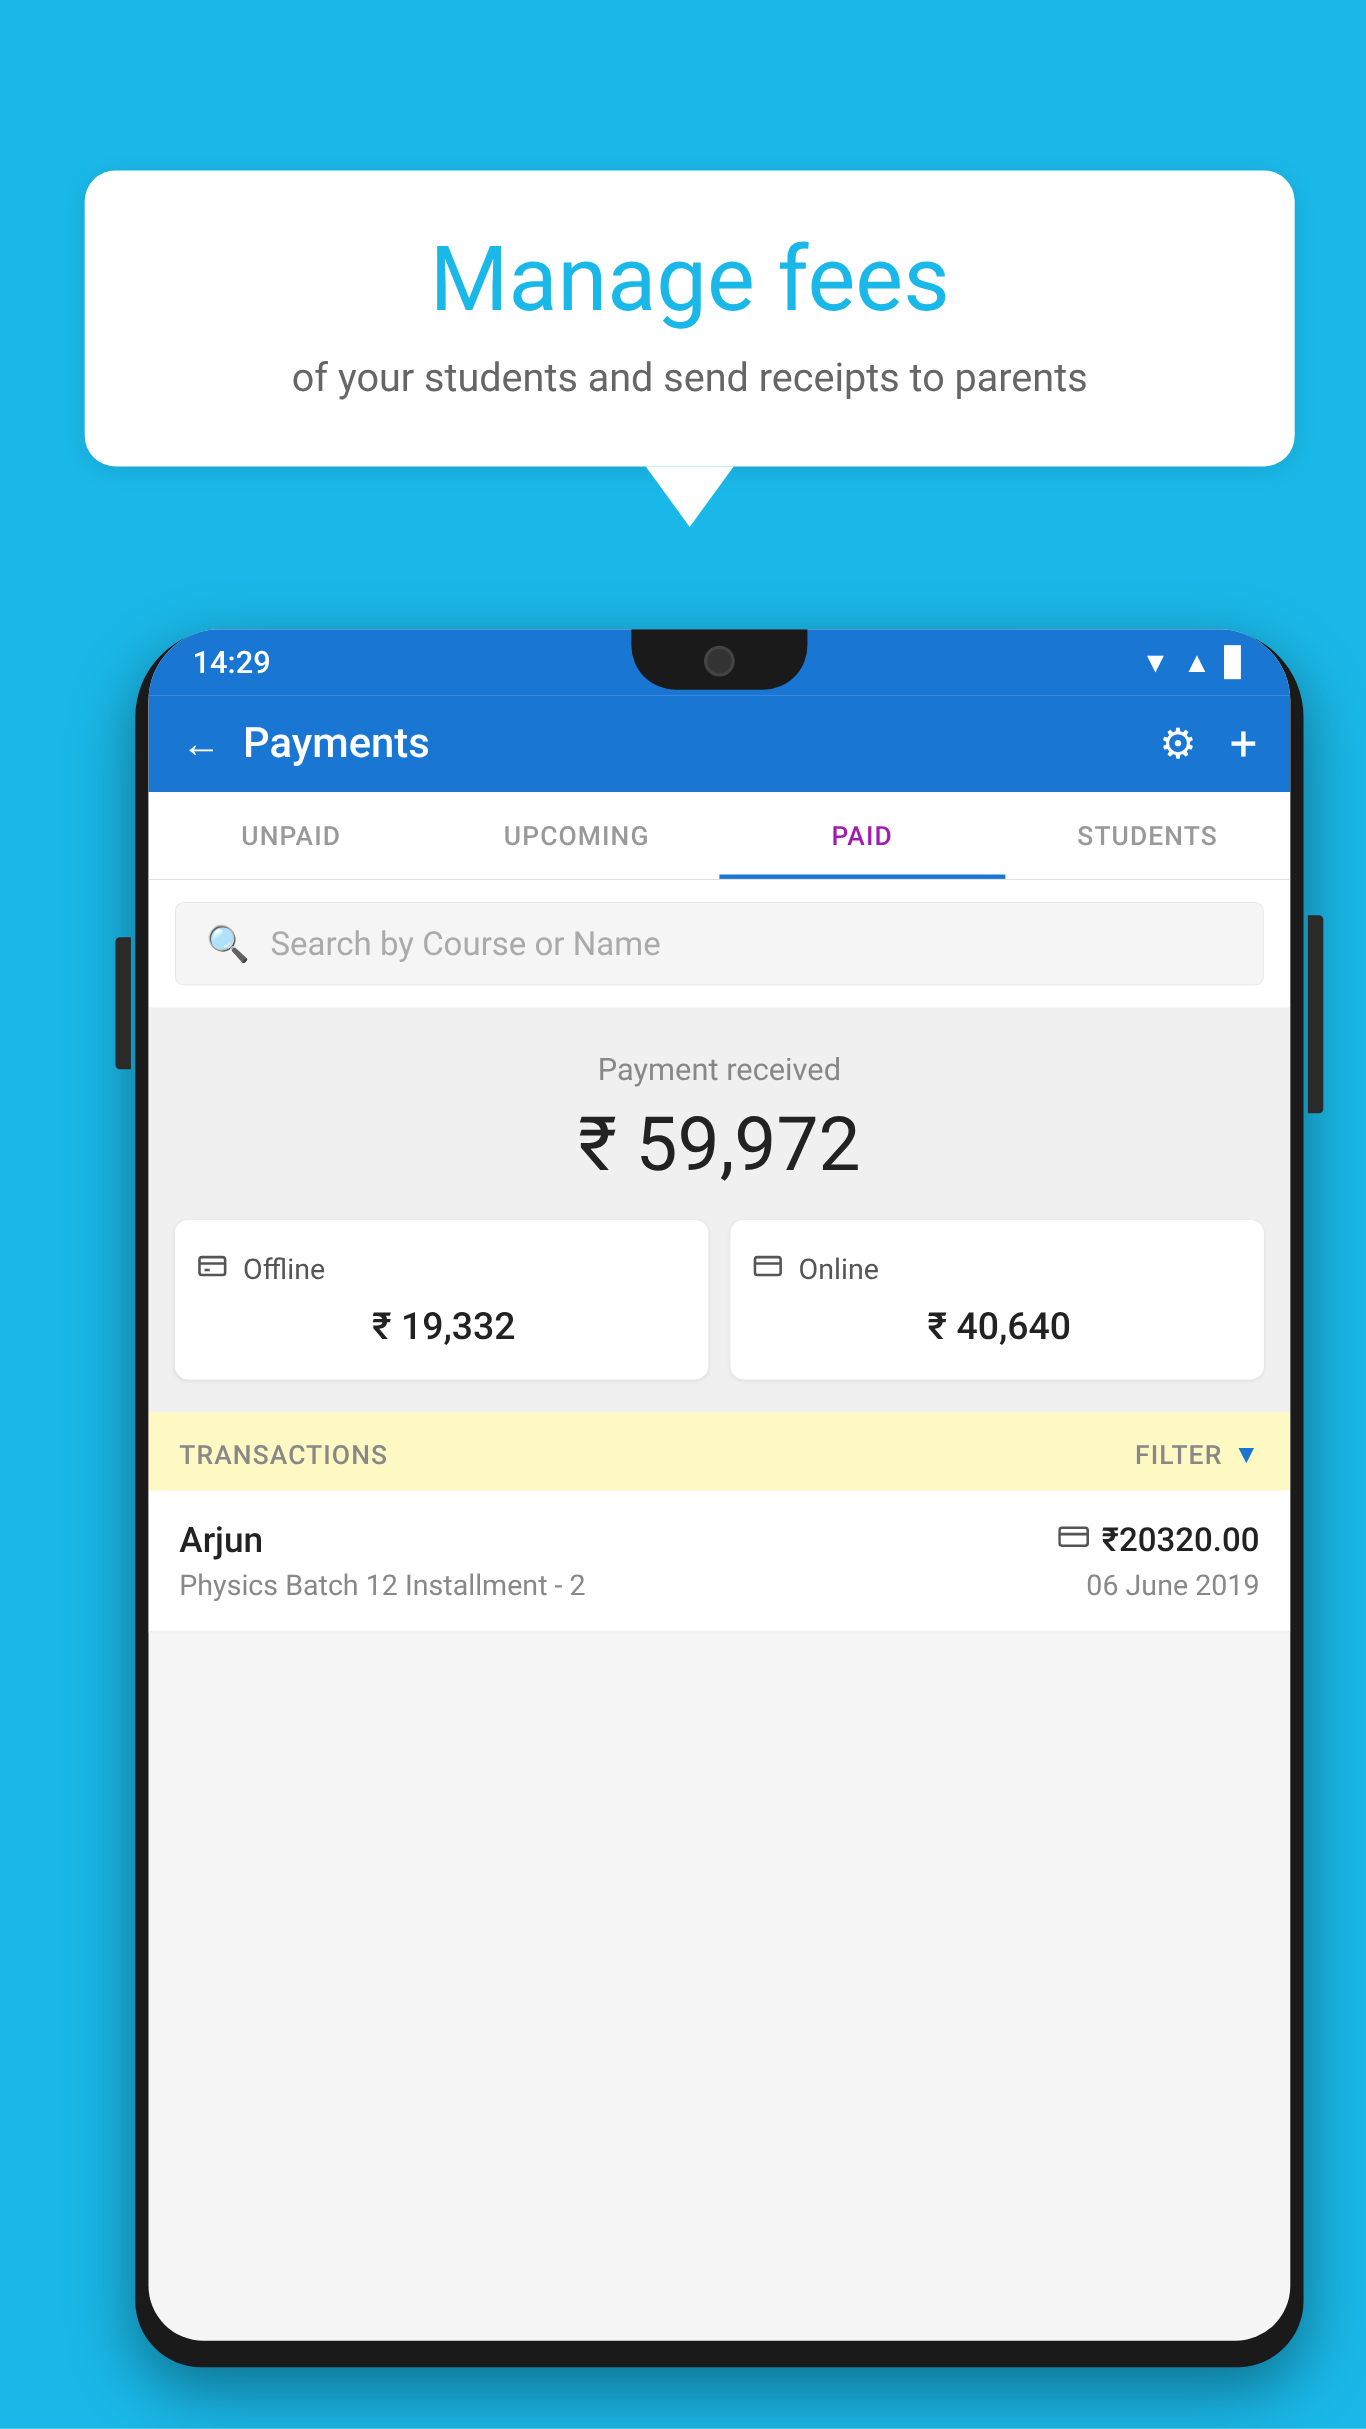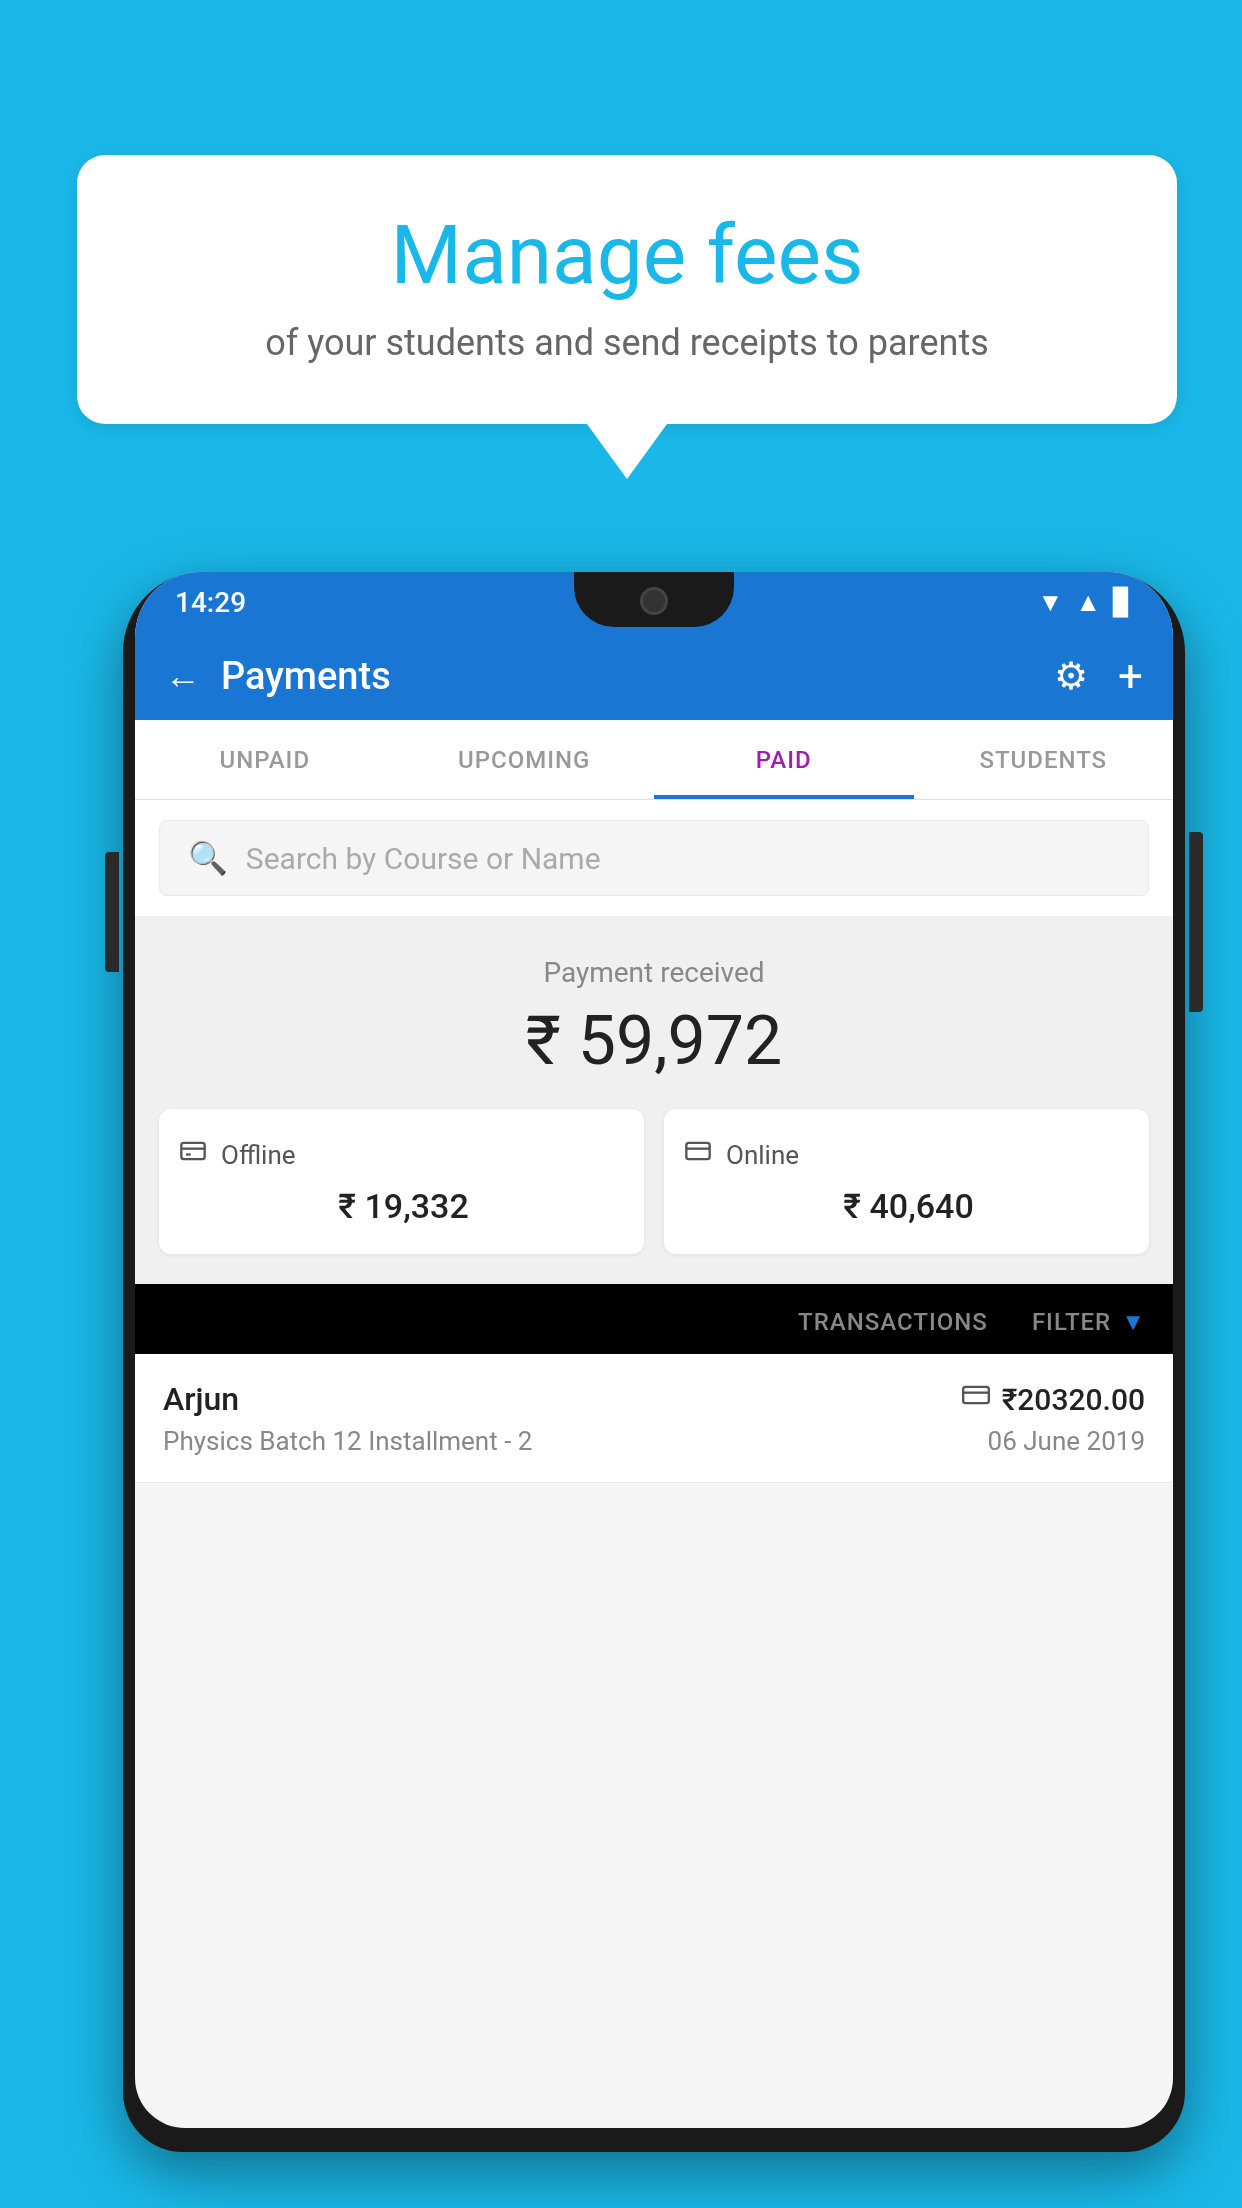--- a/index.html
+++ b/index.html
@@ -310,25 +310,24 @@
       font-size: 34px;
       font-weight: 500;
       color: #222;
       text-align: center;
       padding-left: 4px;
     }
 
     
     .transactions-header {
       display: flex;
-      justify-content: flex-end;
+      justify-content: space-between;
       align-items: center;
       padding: 24px 28px 18px;
-      background: #000000;
-      gap: 44px;
+      background: #fef9c3;
     }
 
     .transactions-label {
       font-size: 24px;
       font-weight: 500;
       color: #888;
       letter-spacing: 1px;
     }
 
     .filter-container {
@@ -365,21 +364,21 @@
     }
 
     .transaction-name {
       font-size: 32px;
       font-weight: 500;
       color: #222;
     }
 
     .transaction-amount-container {
       display: flex;
-      align-items: flex-start;
+      align-items: center;
       gap: 12px;
     }
 
     .transaction-type-icon {
       font-size: 26px;
       color: #555;
     }
 
     .transaction-amount {
       font-size: 30px;

